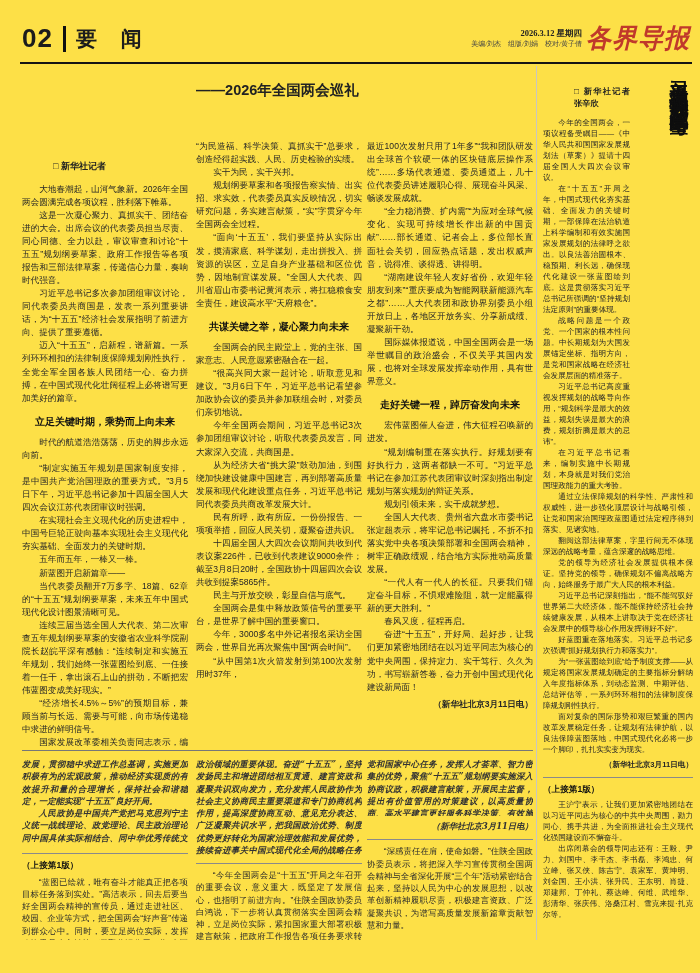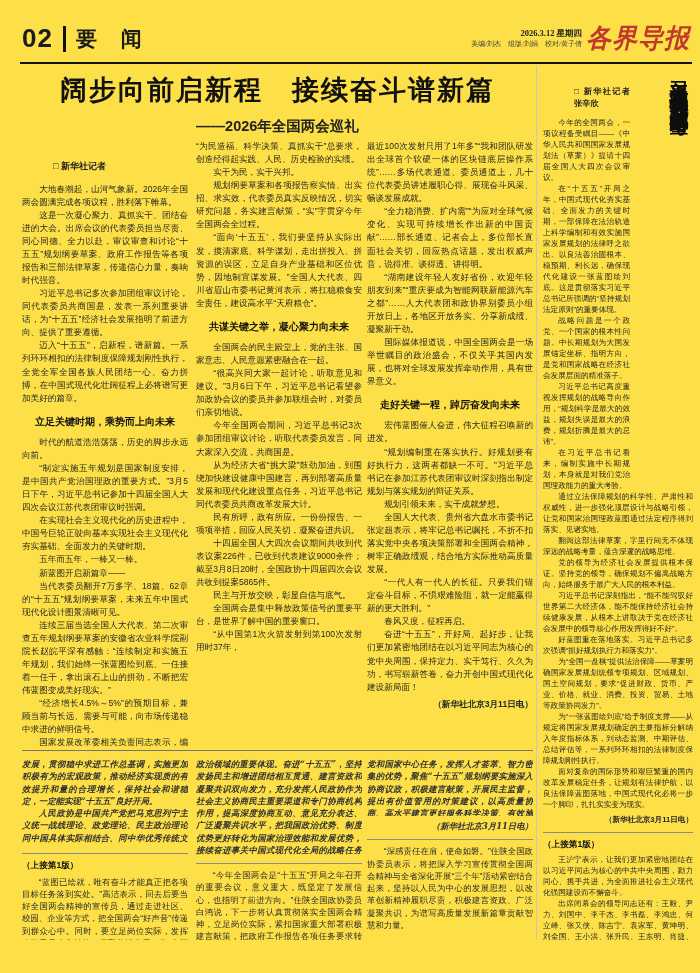--- a/index.html
+++ b/index.html
@@ -69,21 +69,20 @@
     <div class="hdr-spacer"></div>
     <div class="hdr-right">
       <div class="issue-date">2026.3.12 星期四</div>
       <div class="credits">美编/刘杰　组版/刘娟　校对/黄子倩</div>
     </div>
     <div class="masthead">各界导报</div>
   </div>
   <div class="rule-thick"></div>
 
   <div class="headline-wrap">
-    <h1 class="main-headline">阔步向前启新程　接续奋斗谱新篇</h1>
     <div class="main-subtitle">——2026年全国两会巡礼</div>
   </div>
 
   <div class="col c1">
       <div class="blk byline">□ 新华社记者</div>
       <div class="blk p">大地春潮起，山河气象新。2026年全国两会圆满完成各项议程，胜利落下帷幕。</div>
       <div class="blk p">这是一次凝心聚力、真抓实干、团结奋进的大会。出席会议的代表委员担当尽责、同心同德、全力以赴，审议审查和讨论“十五五”规划纲要草案、政府工作报告等各项报告和三部法律草案，传递信心力量，奏响时代强音。</div>
       <div class="blk p">习近平总书记多次参加团组审议讨论，同代表委员共商国是，发表一系列重要讲话，为“十五五”经济社会发展指明了前进方向、提供了重要遵循。</div>
       <div class="blk p">迈入“十五五”，启新程，谱新篇。一系列环环相扣的法律制度保障规划刚性执行，全党全军全国各族人民团结一心、奋力拼搏，在中国式现代化壮阔征程上必将谱写更加美好的篇章。</div>
       <div class="blk h">立足关键时期，乘势而上向未来</div>
@@ -104,20 +103,21 @@
       <div class="blk p">“面向‘十五五’，我们要坚持从实际出发，摸清家底、科学谋划，走出拼投入、拼资源的误区，立足自身产业基础和区位优势，因地制宜谋发展。”全国人大代表、四川省眉山市委书记黄河表示，将扛稳粮食安全责任，建设高水平“天府粮仓”。</div>
       <div class="blk h">共谋关键之举，凝心聚力向未来</div>
       <div class="blk p">全国两会的民主殿堂上，党的主张、国家意志、人民意愿紧密融合在一起。</div>
       <div class="blk p">“很高兴同大家一起讨论，听取意见和建议。”3月6日下午，习近平总书记看望参加政协会议的委员并参加联组会时，对委员们亲切地说。</div>
       <div class="blk p">今年全国两会期间，习近平总书记3次参加团组审议讨论，听取代表委员发言，同大家深入交流，共商国是。</div>
       <div class="blk p">从为经济大省“挑大梁”鼓劲加油，到围绕加快建设健康中国建言，再到部署高质量发展和现代化建设重点任务，习近平总书记同代表委员共商改革发展大计。</div>
       <div class="blk p">民有所呼，政有所应。一份份报告、一项项举措，回应人民关切，凝聚奋进共识。</div>
       <div class="blk p">十四届全国人大四次会议期间共收到代表议案226件，已收到代表建议9000余件；截至3月8日20时，全国政协十四届四次会议共收到提案5865件。</div>
       <div class="blk p">民主与开放交映，彰显自信与底气。</div>
       <div class="blk p">全国两会是集中释放政策信号的重要平台，是世界了解中国的重要窗口。</div>
+      <div class="blk p">今年，3000多名中外记者报名采访全国两会，世界目光再次聚焦中国“两会时间”。</div>
       <div class="blk p">“从中国第1次火箭发射到第100次发射用时37年，</div>
     </div>
   <div class="col c3">
       <div class="blk open">最近100次发射只用了1年多”“我和团队研发出全球首个软硬一体的区块链底层操作系统”……多场代表通道、委员通道上，几十位代表委员讲述履职心得、展现奋斗风采、畅谈发展成就。</div>
       <div class="blk p">“全力稳消费、扩内需”“为应对全球气候变化、实现可持续增长作出新的中国贡献”……部长通道、记者会上，多位部长直面社会关切，回应热点话题，发出权威声音，说得准、谈得透、讲得明。</div>
       <div class="blk p">“湖南建设年轻人友好省份，欢迎年轻朋友到来”“重庆要成为智能网联新能源汽车之都”……人大代表团和政协界别委员小组开放日上，各地区开放务实、分享新成绩、凝聚新干劲。</div>
       <div class="blk p">国际媒体报道说，中国全国两会是一场举世瞩目的政治盛会，不仅关乎其国内发展，也将对全球发展发挥牵动作用，具有世界意义。</div>
       <div class="blk h">走好关键一程，踔厉奋发向未来</div>
       <div class="blk p">宏伟蓝图催人奋进，伟大征程召唤新的进发。</div>
       <div class="blk p">“规划编制重在落实执行。好规划要有好执行力，这两者都缺一不可。”习近平总书记在参加江苏代表团审议时深刻指出制定规划与落实规划的辩证关系。</div>
@@ -138,21 +138,20 @@
         <div class="blk p">今年的全国两会，一项议程备受瞩目——《中华人民共和国国家发展规划法（草案）》提请十四届全国人大四次会议审议。</div>
         <div class="blk p">在“十五五”开局之年，中国式现代化夯实基础、全面发力的关键时期，一部保障在法治轨道上科学编制和有效实施国家发展规划的法律呼之欲出。以良法善治固根本、稳预期、利长远，确保现代化建设一张蓝图绘到底。这是贯彻落实习近平总书记所强调的“坚持规划法定原则”的重要体现。</div>
         <div class="blk p">战略问题是一个政党、一个国家的根本性问题。中长期规划为大国发展锚定坐标、指明方向，是党和国家战略在经济社会发展层面的精准落子。</div>
         <div class="blk p">习近平总书记高度重视发挥规划的战略导向作用，“规划科学是最大的效益，规划失误是最大的浪费，规划折腾是最大的忌讳”。</div>
         <div class="blk p">在习近平总书记看来，编制实施中长期规划，本身就是对我们党治国理政能力的重大考验。</div>
         <div class="blk p">通过立法保障规划的科学性、严肃性和权威性，进一步强化顶层设计与战略引领，让党和国家治国理政蓝图通过法定程序得到落实、见诸实地。</div>
         <div class="blk p">翻阅这部法律草案，字里行间无不体现深远的战略考量，蕴含深邃的战略思维。</div>
         <div class="blk p">党的领导为经济社会发展提供根本保证。坚持党的领导，确保规划不偏离战略方向，始终服务于最广大人民的根本利益。</div>
         <div class="blk p">习近平总书记深刻指出，“能不能驾驭好世界第二大经济体，能不能保持经济社会持续健康发展，从根本上讲取决于党在经济社会发展中的领导核心作用发挥得好不好”。</div>
         <div class="blk p">好蓝图重在落地落实。习近平总书记多次强调“抓好规划执行力和落实力”。</div>
-        <div class="blk p">为“全国一盘棋”提供法治保障——草案明确国家发展规划统领专项规划、区域规划、国土空间规划，要求“促进财政、货币、产业、价格、就业、消费、投资、贸易、土地等政策协同发力”。</div>
         <div class="blk p">为“一张蓝图绘到底”给予制度支撑——从规定将国家发展规划确定的主要指标分解纳入年度指标体系，到动态监测、中期评估、总结评估等，一系列环环相扣的法律制度保障规划刚性执行。</div>
         <div class="blk p">面对复杂的国际形势和艰巨繁重的国内改革发展稳定任务，让规划有法律护航，以良法保障蓝图落地，中国式现代化必将一步一个脚印，扎扎实实变为现实。</div>
         <div class="blk dateline">（新华社北京3月11日电）</div>
       </div>
     <div class="sep"></div>
     <div class="cont-label">（上接第1版）</div>
     <div>
         <div class="blk p">王沪宁表示，让我们更加紧密地团结在以习近平同志为核心的中共中央周围，勠力同心、携手共进，为全面推进社会主义现代化强国建设而不懈奋斗。</div>
         <div class="blk p">出席闭幕会的领导同志还有：王毅、尹力、刘国中、李干杰、李书磊、李鸿忠、何立峰、张又侠、陈吉宁、袁家军、黄坤明、刘金国、王小洪、张升民、王东明、肖捷、郑建邦、丁仲礼、蔡达峰、何维、武维华、彭清华、张庆伟、洛桑江村、雪克来提·扎克尔等。</div>
       </div>

